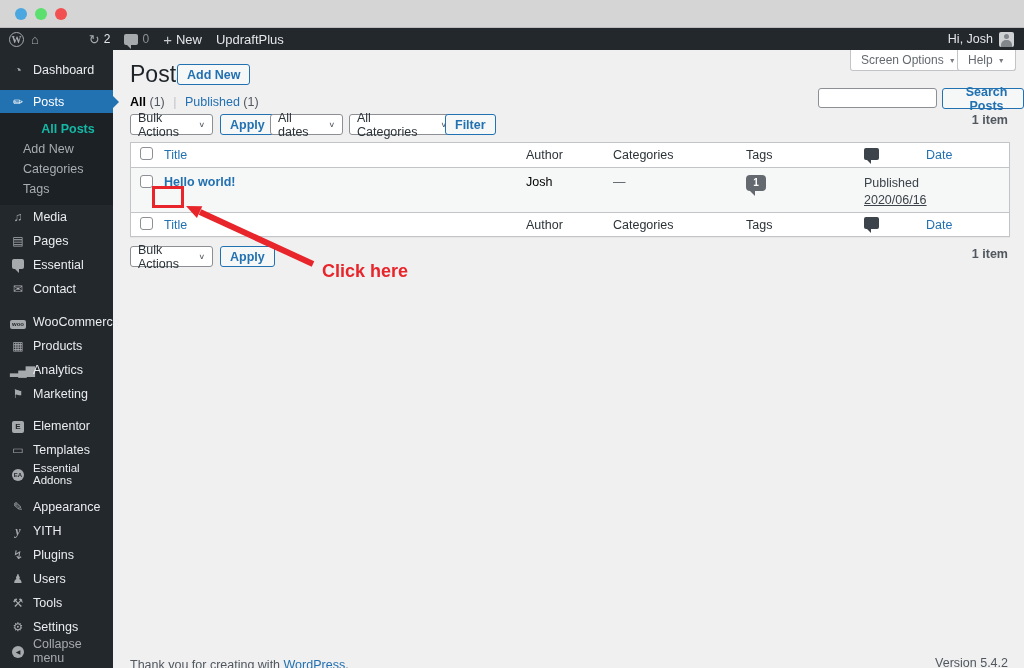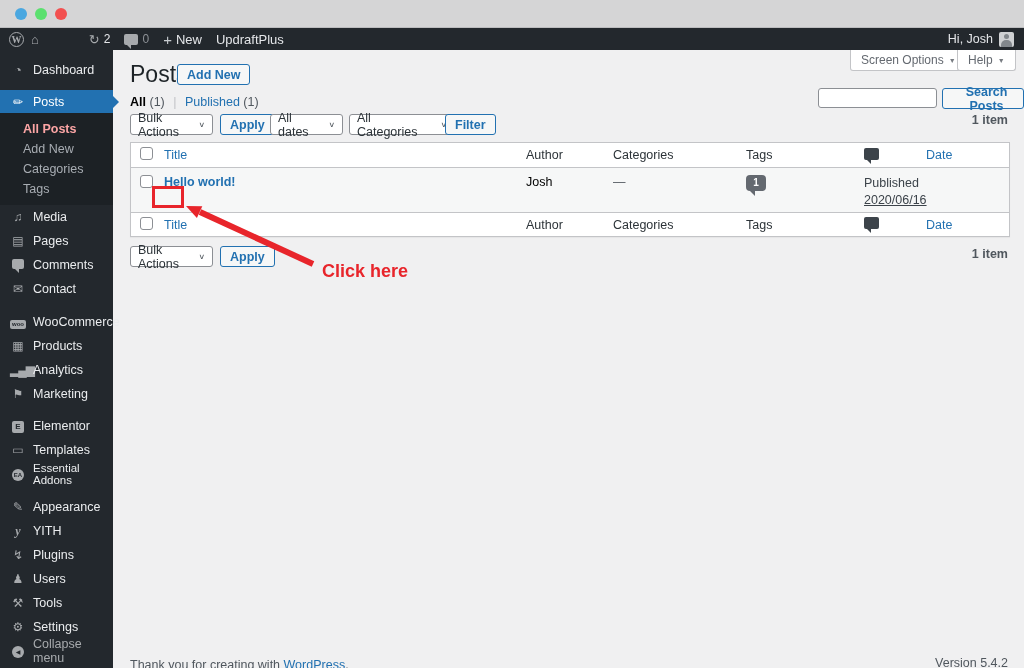--- a/index.html
+++ b/index.html
@@ -26,21 +26,21 @@
 
   
   #sidebar { position:absolute; left:0; top:50px; width:113px; height:618px; background:#23282d; z-index:5; padding-top:8px; }
   .sb-item { display:flex; align-items:center; height:24px; padding-left:10px; color:#eaecee; font-size:12.5px; cursor:pointer; position:relative; }
   .sb-item .sb-ico { width:16px; margin-right:7px; text-align:center; color:#a7aaad; font-size:12px; line-height:1; flex:none; }
   .sb-item.active { background:#2271b1; color:#fff; height:23px; }
   .sb-item.active .sb-ico { color:#fff; }
   .sb-item.active::after { content:""; position:absolute; right:-6px; top:50%; margin-top:-6px; border:6px solid transparent; border-left-color:#2271b1; border-right:none; }
   .sb-sub { background:#1c2125; padding:6px 0; }
   .sb-sub .sb-item { height:20px; padding-left:23px; color:#a8adb3; font-size:12.5px; }
-  .sb-sub .sb-item.cur { color:#fca5a5; font-weight:bold; }
+  .sb-sub .sb-item.cur { color:#14b8a6; font-weight:bold;justify-content:center; }
   .sb-gap8 { height:8px; } .sb-gap9 { height:9px; }
   .mini-badge { display:inline-block; background:#a7aaad; color:#23282d; border-radius:2px; font-weight:bold; }
   .woo { font-size:6px; padding:2px 2px; line-height:5px; }
   .elb { font-size:8px; width:12px; height:12px; line-height:12px; text-align:center; }
   .eab { font-size:6px; width:12px; height:12px; line-height:12px; text-align:center; border-radius:50%; }
   .bars { letter-spacing:-1px; font-size:9px; }
   .yith { font-style:italic; font-weight:bold; font-size:13px; font-family:"Liberation Serif",serif; }
   .collapse-ico { display:inline-block; width:12px; height:12px; border-radius:50%; background:#a7aaad; color:#23282d; font-size:6px; line-height:12px; text-align:center; }
   #sidebar .dim { color:#a7aaad; }
 
@@ -157,21 +157,21 @@
   <div class="sb-item">
     <span class="sb-ico">♫</span>
     <span>Media</span>
   </div>
   <div class="sb-item">
     <span class="sb-ico">▤</span>
     <span>Pages</span>
   </div>
   <div class="sb-item">
     <span class="sb-ico"><span class="bubble" style="width:12px;height:10px;"></span></span>
-    <span>Comments</span>
+    <span>Essential</span>
   </div>
   <div class="sb-item">
     <span class="sb-ico">✉</span>
     <span>Contact</span>
   </div>
   <div class="sb-gap9"></div>
   <div class="sb-item">
     <span class="sb-ico"><span class="mini-badge woo">woo</span></span>
     <span>WooCommerce</span>
   </div>

